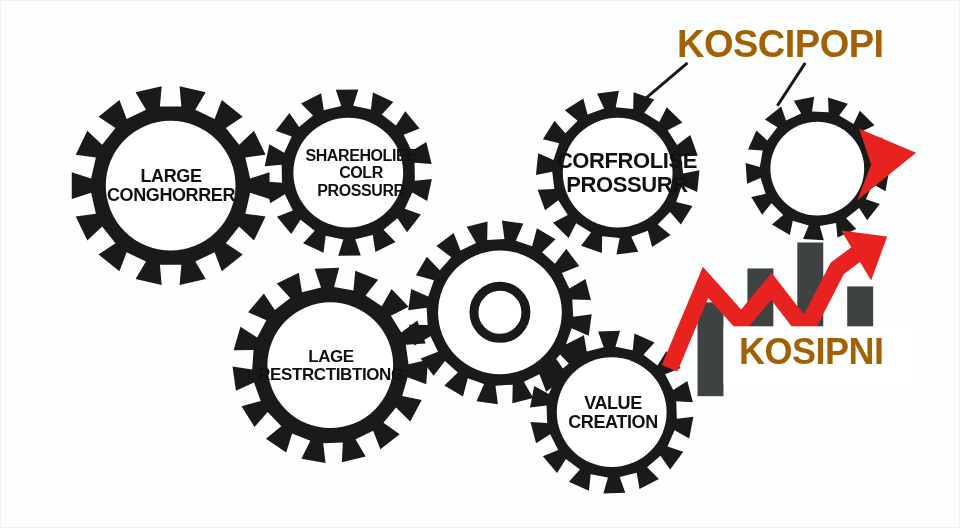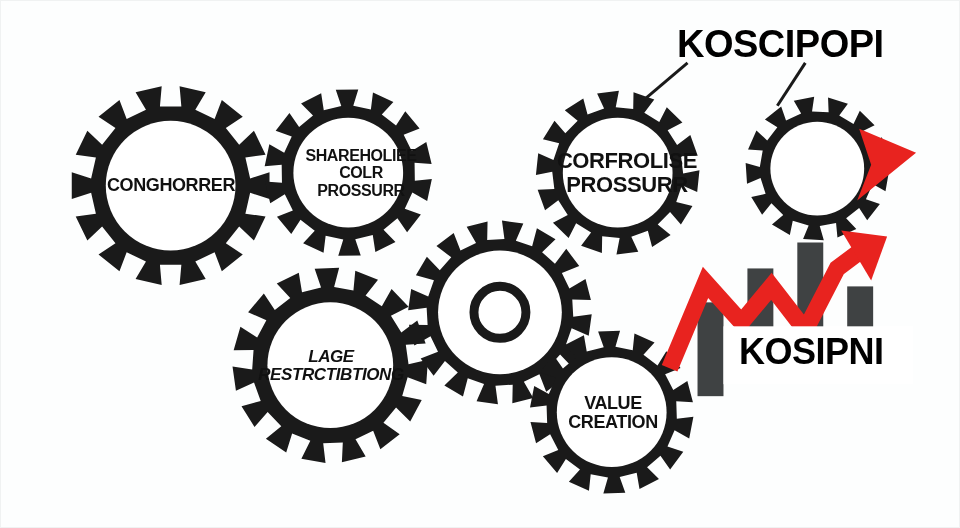--- a/index.html
+++ b/index.html
@@ -33,21 +33,21 @@
     line-height: 1.08;
     pointer-events: none;
     transform: translate(-50%, -50%);
     white-space: nowrap;
   }
   .gear-label .ln { display: block; }
   .callout {
     position: absolute;
     font-family: "Liberation Sans", sans-serif;
     font-weight: bold;
-    color: #000000;
+    color: #a16207;
     white-space: nowrap;
   }
   #title-callout {
     left: 676px;
     top: 22px;
     font-size: 38px;
     letter-spacing: -0.5px;
   }
   #chart-callout {
     left: 738px;
@@ -100,32 +100,33 @@
         <rect x="798" y="242" width="26" height="98" fill="#3f4243"></rect>
         <rect x="848" y="286" width="26" height="72" fill="#3f4243"></rect>
         <polyline points="670,368 706,282 742,322 772,286 806,330 838,268 870,244" fill="none" stroke="#e8231f" stroke-width="17" stroke-linejoin="miter" stroke-linecap="butt"></polyline>
         <polygon points="842,230 888,236 872,280" fill="#e8231f"></polygon>
         <rect x="724" y="326" width="190" height="58" fill="#ffffff"></rect>
       </g>
     </svg>
 
   <div id="labels-layer">
       <div class="gear-label" style="left: 170px; top: 185px; font-size: 18px;">
+        <span class="ln">LARGE</span>
         <span class="ln">CONGHORRER</span>
       </div>
       <div class="gear-label" style="left: 348px; top: 172px; font-size: 16px; margin-left: 12px;">
         <span class="ln">SHAREHOLIEE</span>
         <span class="ln">COLR</span>
         <span class="ln">PROSSURR</span>
       </div>
       <div class="gear-label" style="left: 594px; top: 172px; font-size: 22px; margin-left: 32px;">
         <span class="ln">CORFROLISE</span>
         <span class="ln">PROSSURR</span>
       </div>
-      <div class="gear-label" style="left: 330px; top: 365px; font-size: 17px; font-style: italic;">
+      <div class="gear-label" style="left: 330px; top: 365px; font-size: 17px;">
         <span class="ln">LAGE</span>
         <span class="ln">RESTRCTIBTIONG</span>
       </div>
       <div class="gear-label" style="left: 612px; top: 412px; font-size: 18px;">
         <span class="ln">VALUE</span>
         <span class="ln">CREATION</span>
       </div>
     </div>
 
   <div class="callout" id="title-callout">KOSCIPOPI</div>

